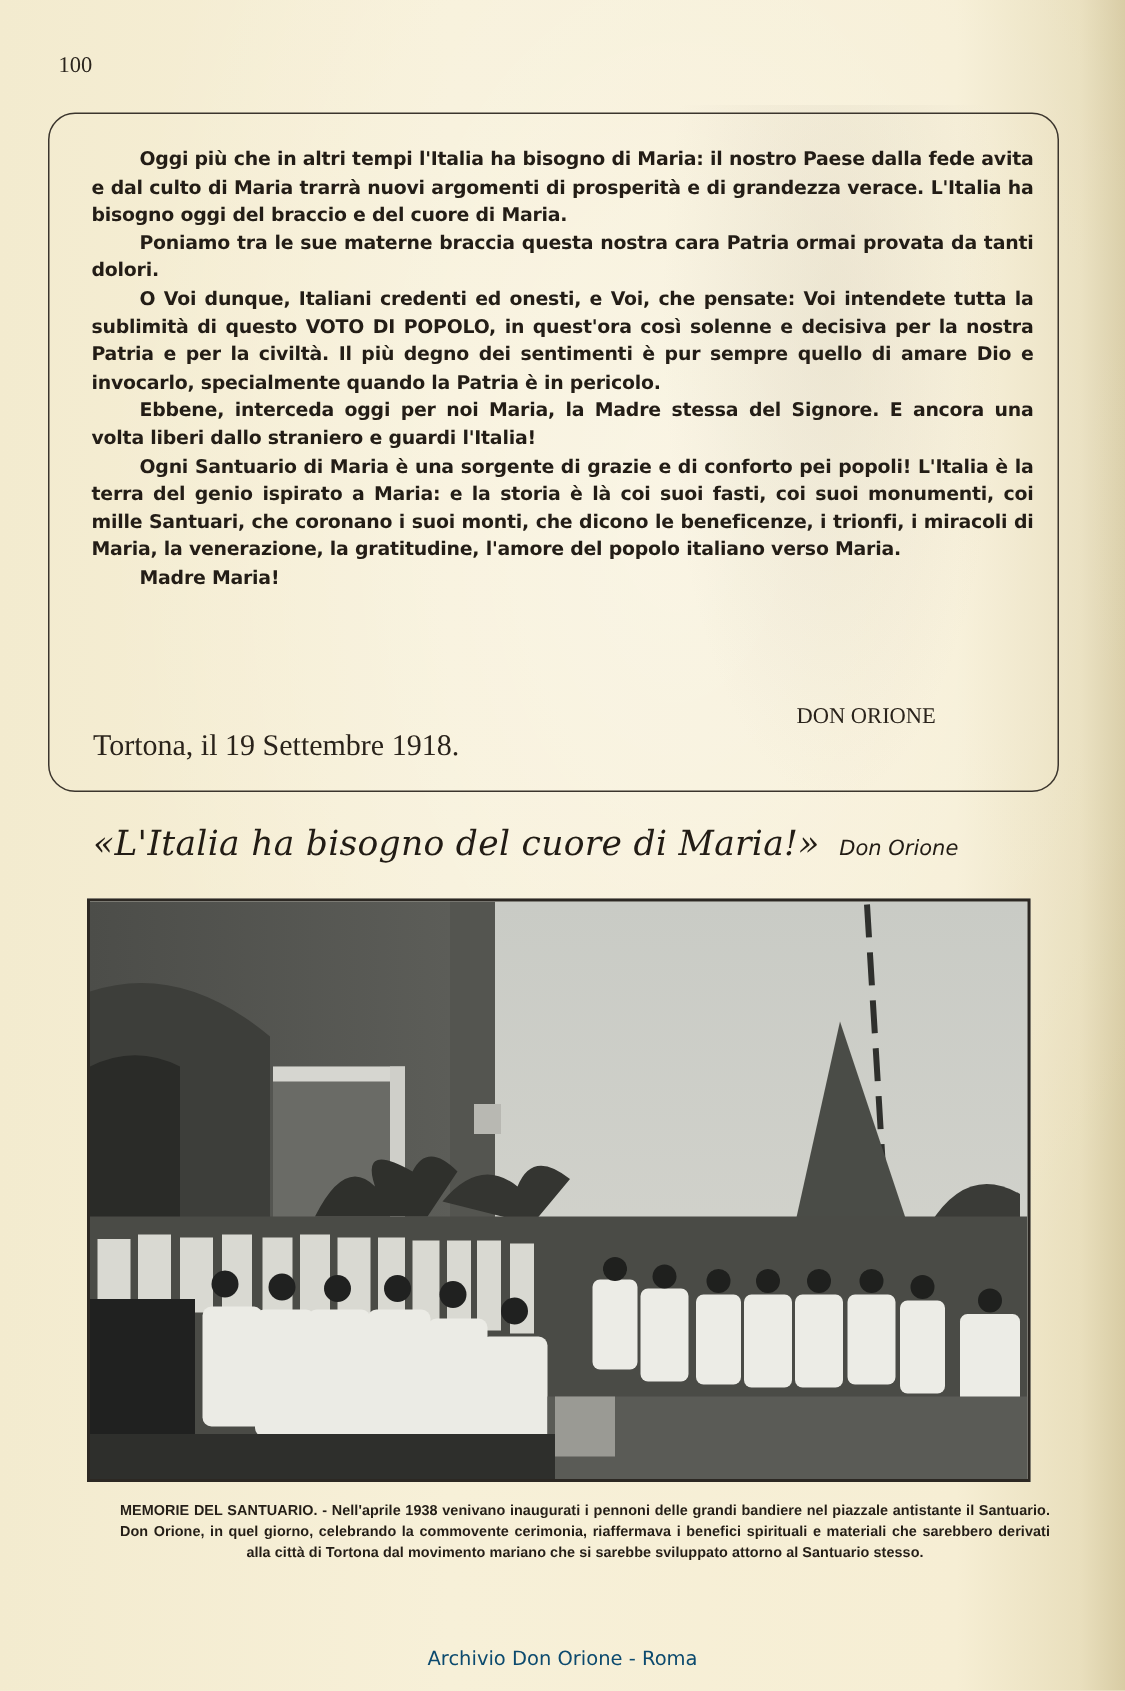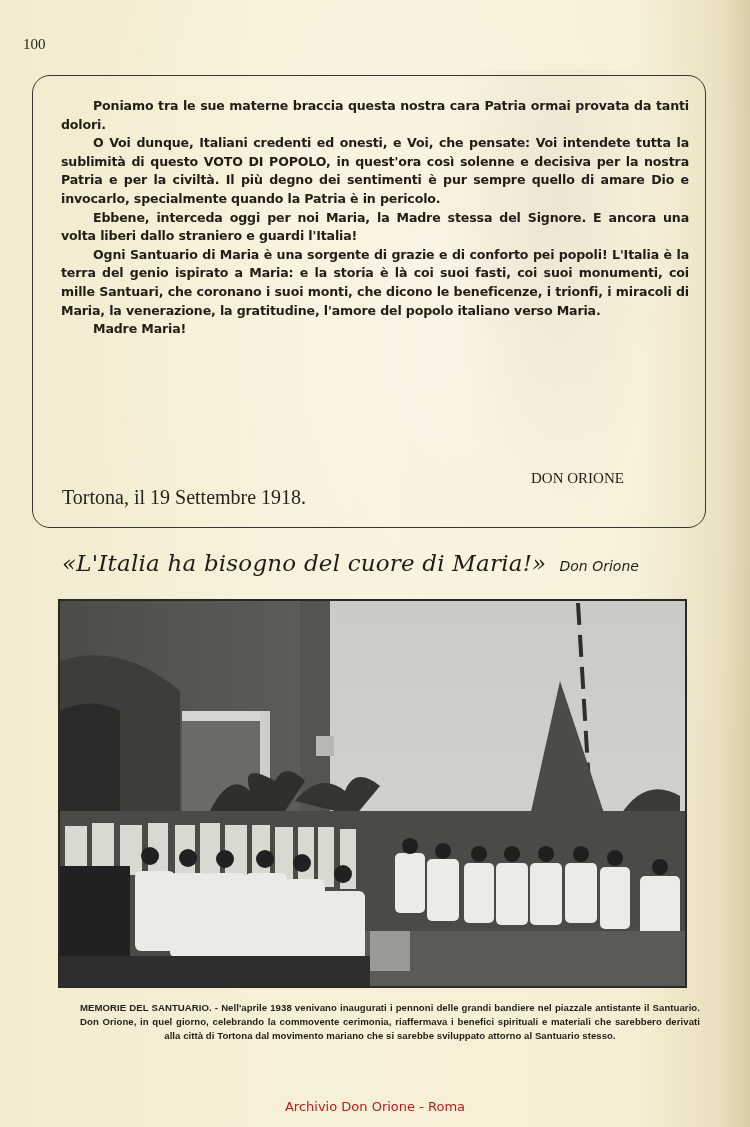--- a/index.html
+++ b/index.html
@@ -6,21 +6,21 @@
   body {
     width: 750px; height: 1127px; overflow: hidden; position: relative;
     background: #f6efd6;
     background-image:
       radial-gradient(ellipse at 60% 30%, rgba(255,255,255,0.35), rgba(255,255,255,0) 60%),
       linear-gradient(90deg, #f3ebcf 0%, #f7f0d8 40%, #f6eed4 85%, #e9dfbd 96%, #d8cca4 100%);
     font-family: "DejaVu Serif", serif;
     color: #1f1a14;
   }
   .page-number {
-    position: absolute; left: 23px; top: 36px;
+    position: absolute; left: 39px; top: 36px;
     font-family: "Liberation Serif", serif; font-size: 15px; color: #2a241c;
   }
   .bleed-figure {
     position: absolute; left: 440px; top: 70px; width: 230px; height: 470px;
     background: radial-gradient(ellipse at 50% 30%, rgba(180,170,150,0.18), rgba(180,170,150,0) 70%);
     pointer-events: none;
   }
   .letter-box {
     position: absolute; left: 32px; top: 75px; width: 674px; height: 453px;
     border: 1.5px solid #3b352d; border-radius: 18px;
@@ -55,33 +55,34 @@
   .photo svg { display: block; }
   .caption {
     position: absolute; left: 80px; top: 1001px; width: 620px;
     font-family: Liberation Sans, sans-serif; font-weight: bold;
     font-size: 9.6px; line-height: 14.2px; color: #241e17;
     text-align: justify; text-align-last: center; letter-spacing: 0.05px;
   }
   .caption .lead { font-weight: bold; }
   .footer {
     position: absolute; left: 0; width: 750px; top: 1099px; text-align: center;
-    font-family: "DejaVu Sans", sans-serif; font-size: 13px; color: #b91c1c;
+    font-family: "DejaVu Sans", sans-serif; font-size: 13px; color: #0c4a6e;
   }
 </style>
 </head>
 <body>
 
 <div class="page-number">100</div>
 
 <div class="bleed-figure"></div>
 
 <div class="letter-box"></div>
 
 <div class="letter-body">
+  <p>Oggi più che in altri tempi l'Italia ha bisogno di Maria: il nostro Paese dalla fede avita e dal culto di Maria trarrà nuovi argomenti di prosperità e di grandezza verace. L'Italia ha bisogno oggi del braccio e del cuore di Maria.</p>
   <p>Poniamo tra le sue materne braccia questa nostra cara Patria ormai provata da tanti dolori.</p>
   <p>O Voi dunque, Italiani credenti ed onesti, e Voi, che pensate: Voi intendete tutta la sublimità di questo VOTO DI POPOLO, in quest'ora così solenne e decisiva per la nostra Patria e per la civiltà. Il più degno dei sentimenti è pur sempre quello di amare Dio e invocarlo, specialmente quando la Patria è in pericolo.</p>
   <p>Ebbene, interceda oggi per noi Maria, la Madre stessa del Signore. E ancora una volta liberi dallo straniero e guardi l'Italia!</p>
   <p>Ogni Santuario di Maria è una sorgente di grazie e di conforto pei popoli! L'Italia è la terra del genio ispirato a Maria: e la storia è là coi suoi fasti, coi suoi monumenti, coi mille Santuari, che coronano i suoi monti, che dicono le beneficenze, i trionfi, i miracoli di Maria, la venerazione, la gratitudine, l'amore del popolo italiano verso Maria.</p>
   <p>Madre Maria!</p>
 </div>
 
 <div class="signature">DON ORIONE</div>
 <div class="dateline">Tortona, il 19 Settembre 1918.</div>
 

